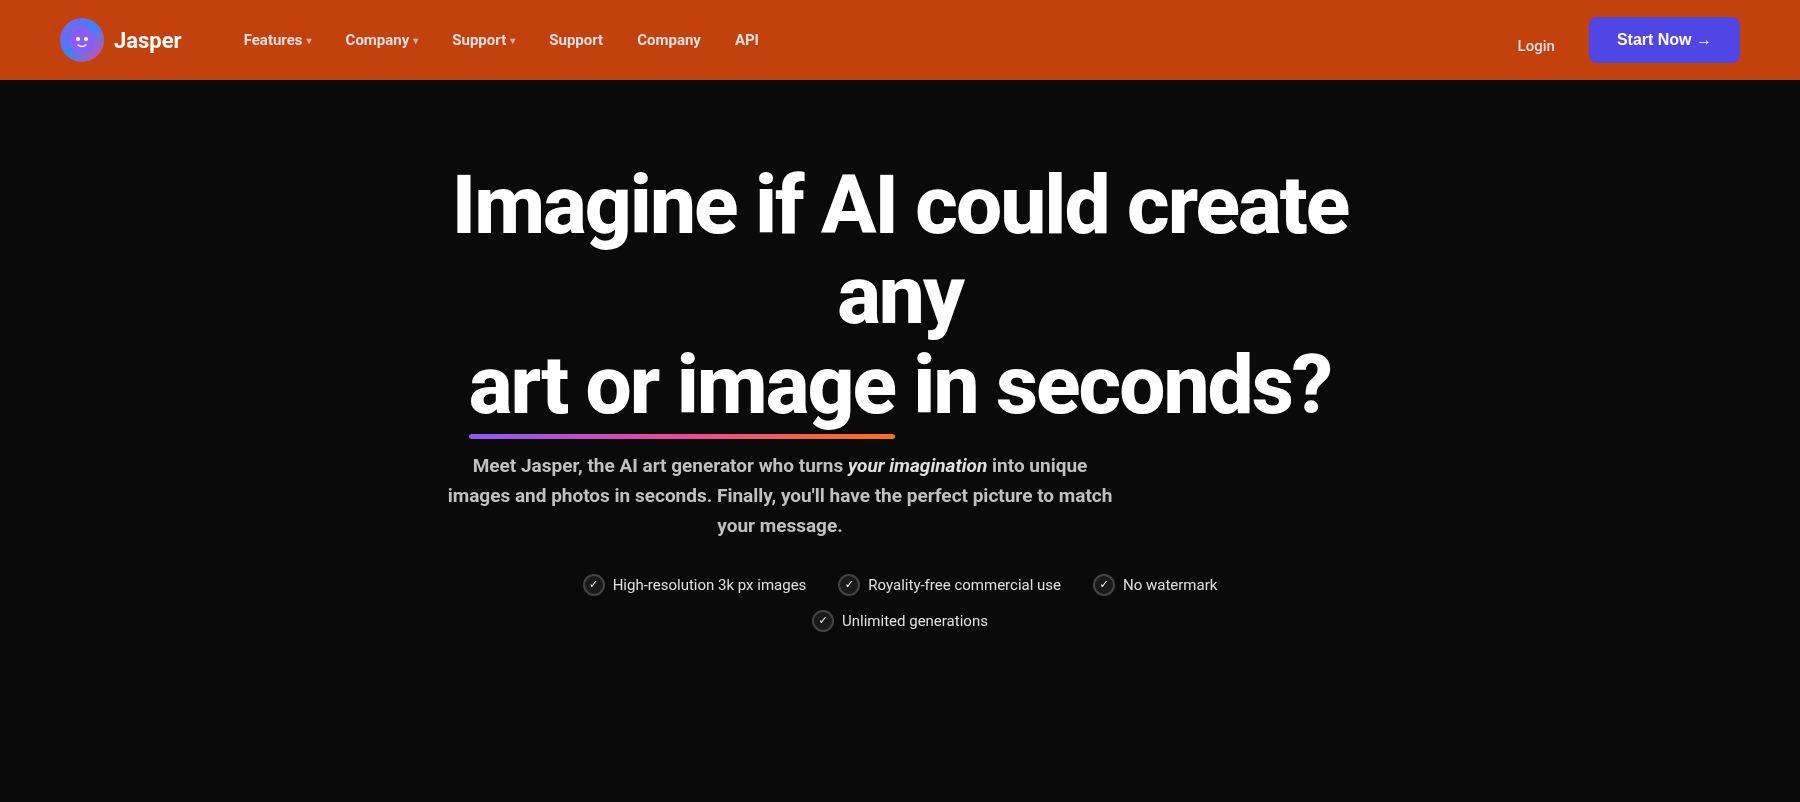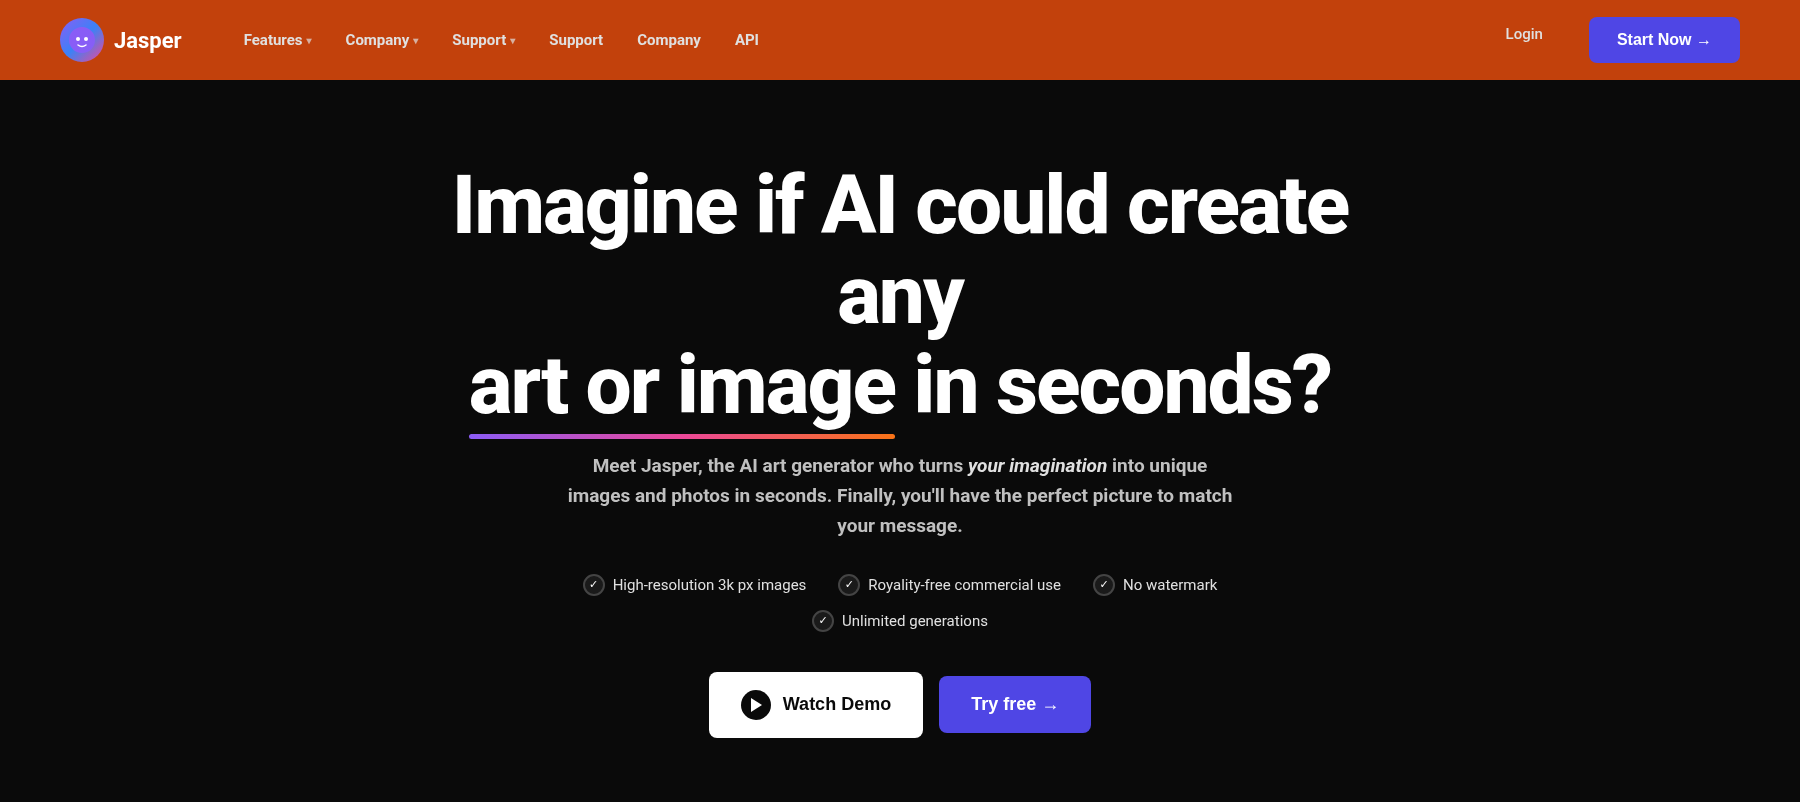--- a/index.html
+++ b/index.html
@@ -66,22 +66,22 @@
       white-space: nowrap;
     }
 
     .nav-item .chevron {
       font-size: 10px;
       opacity: 0.7;
     }
 
     .nav-right {
       display: flex;
-      align-items: flex-start;
-      gap: 32px;
+      align-items: flex-end;
+      gap: 20px;
     }
 
     .nav-login {
       font-size: 15px;
       font-weight: 500;
       color: #e0e0e0;
       cursor: pointer;
       padding: 8px 14px;
     }
 
@@ -97,21 +97,20 @@
       display: flex;
       align-items: center;
       gap: 8px;
       white-space: nowrap;
     }
 
     
     .hero {
       display: flex;
       flex-direction: column;
-      align-items: center;
       text-align: center;
       padding: 80px 40px 60px;
       max-width: 1000px;
       margin: 0 auto;
     }
 
     .hero-title {
       font-size: 82px;
       font-weight: 800;
       line-height: 1.1;
@@ -324,22 +323,13 @@
     </div>
   </div>
 
   <div class="features-row-2">
     <div class="feature-item">
       <div class="check-icon">✓</div>
       <span>Unlimited generations</span>
     </div>
   </div>
 
-  <div class="cta-row">
-    <button class="btn-watch-demo">
-      <div class="play-icon">
-        <div class="play-triangle"></div>
-      </div>
-      <span>Watch Demo</span>
-    </button>
-    <button class="btn-try-free">Try free →</button>
-  </div>
 </section>
 
 </body></html>

